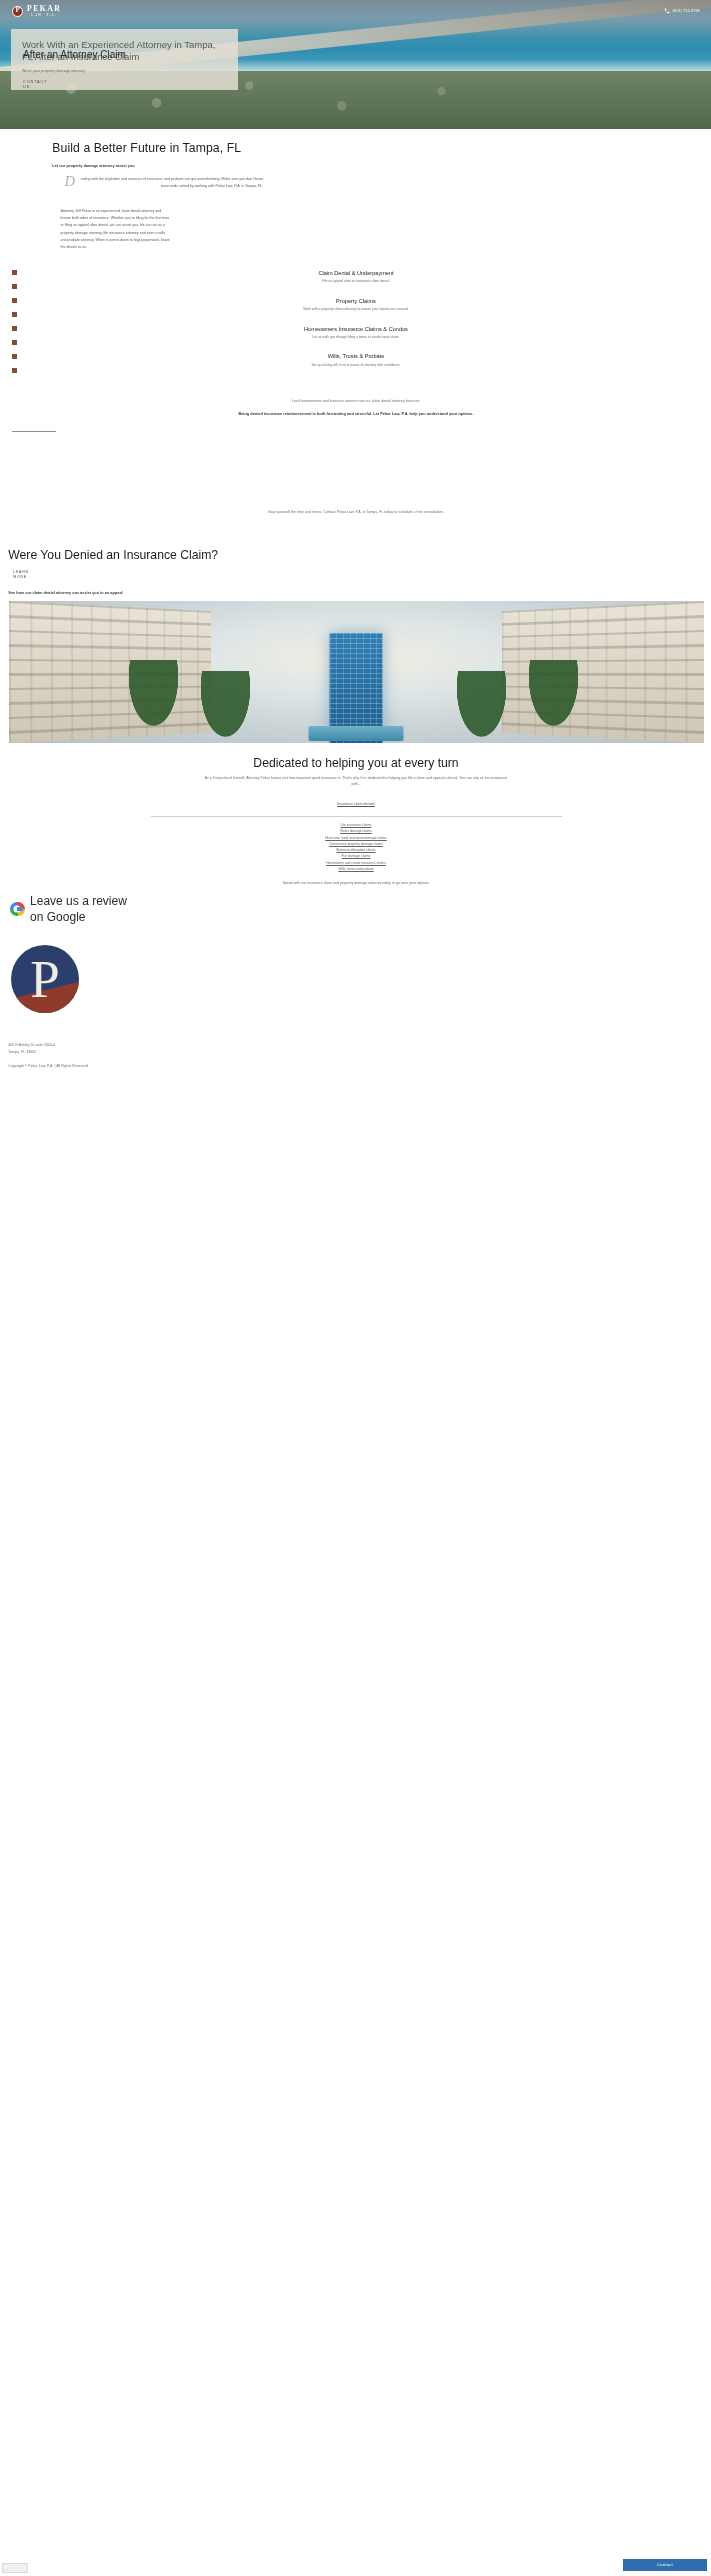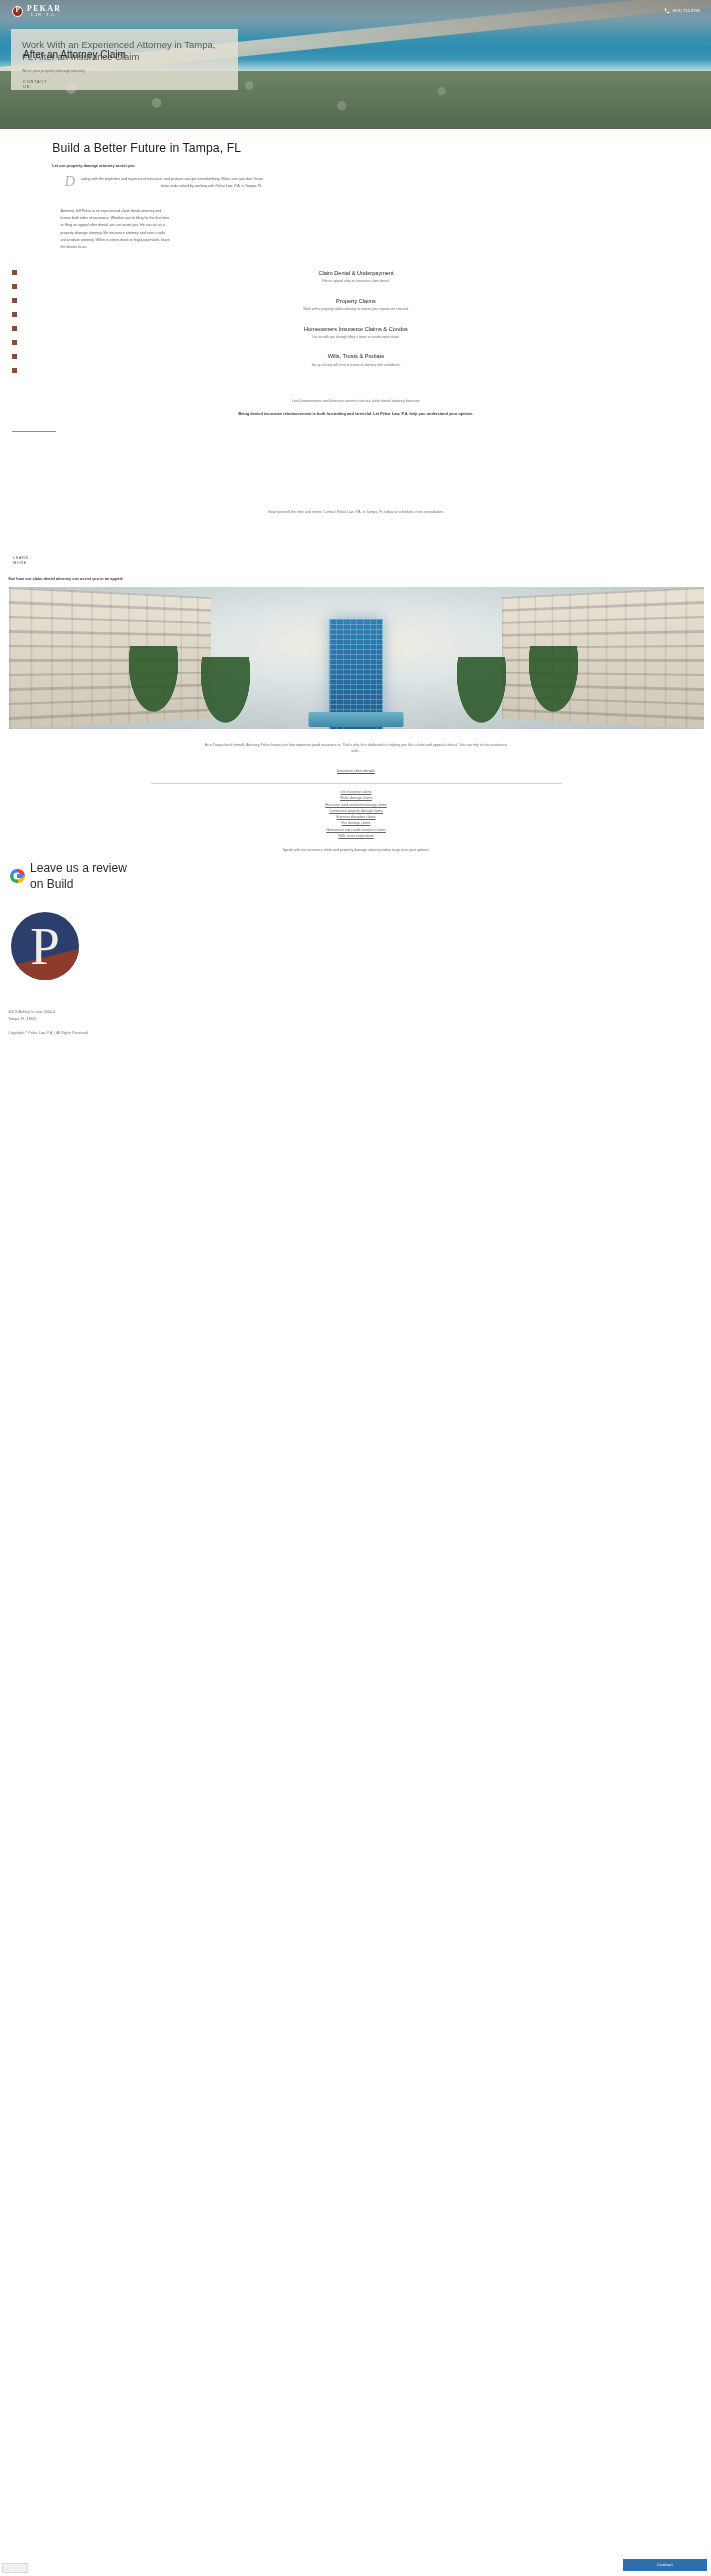--- a/index.html
+++ b/index.html
@@ -483,37 +483,39 @@
 </div>
 
 <div class="section why">
   <div class="why-kicker">Local homeowners and business owners trust our claim denial attorney because:</div>
   <div class="why-lead">Being denied insurance reimbursement is both frustrating and stressful. Let Pekar Law, P.A. help you understand your options.</div>
   <div class="rule"></div>
   <div class="why-close">Save yourself the time and stress. Contact Pekar Law, P.A. in Tampa, FL today to schedule a free consultation.</div>
 </div>
 
 <div class="section denied">
+  <h2>Were You Denied an Insurance Claim?</h2>
   <div class="denied-btn">LEARN MORE</div>
   <div class="denied-sub">See how our claim denial attorney can assist you in an appeal</div>
 
   <div class="photo-building">
     <div class="pb-sky"></div>
     <div class="pb-left"></div>
     <div class="pb-right"></div>
     <div class="pb-tower"></div>
     <div class="pb-pool"></div>
     <div class="pb-palm pb-p1"></div>
     <div class="pb-palm pb-p2"></div>
     <div class="pb-palm pb-p3"></div>
     <div class="pb-palm pb-p4"></div>
   </div>
 </div>
 
 <div class="section dedicated">
+  <h2>Dedicated to helping you at every turn</h2>
   <p>As a Tampa local himself, Attorney Pekar knows just how important good insurance is. That's why he's dedicated to helping you file a claim and appeal a denial. You can rely on his assistance with...</p>
 
   <div class="links-block">
     <span class="links-title">Insurance claim denials</span>
     <div class="hr-wide"></div>
     <a class="link-item">Life insurance claims</a>
     <a class="link-item">Water damage claims</a>
     <a class="link-item">Hurricane, wind and storm damage claims</a>
     <a class="link-item">Commercial property damage claims</a>
     <a class="link-item">Business disruption claims</a>
@@ -522,21 +524,21 @@
     <a class="link-item">Wills, trusts and probate</a>
   </div>
 
   <div class="review-note">Speak with our insurance claim and property damage attorney today to go over your options.</div>
 </div>
 
 <div class="google-row">
   <div class="g-logo"></div>
   <div class="g-text">
     <div>Leave us a review</div>
-    <div>on Build</div>
+    <div>on Google</div>
   </div>
 </div>
 
 <div class="biglogo-wrap">
   <div class="biglogo">
     <span>P</span>
   </div>
 </div>
 
 <div class="footer">

